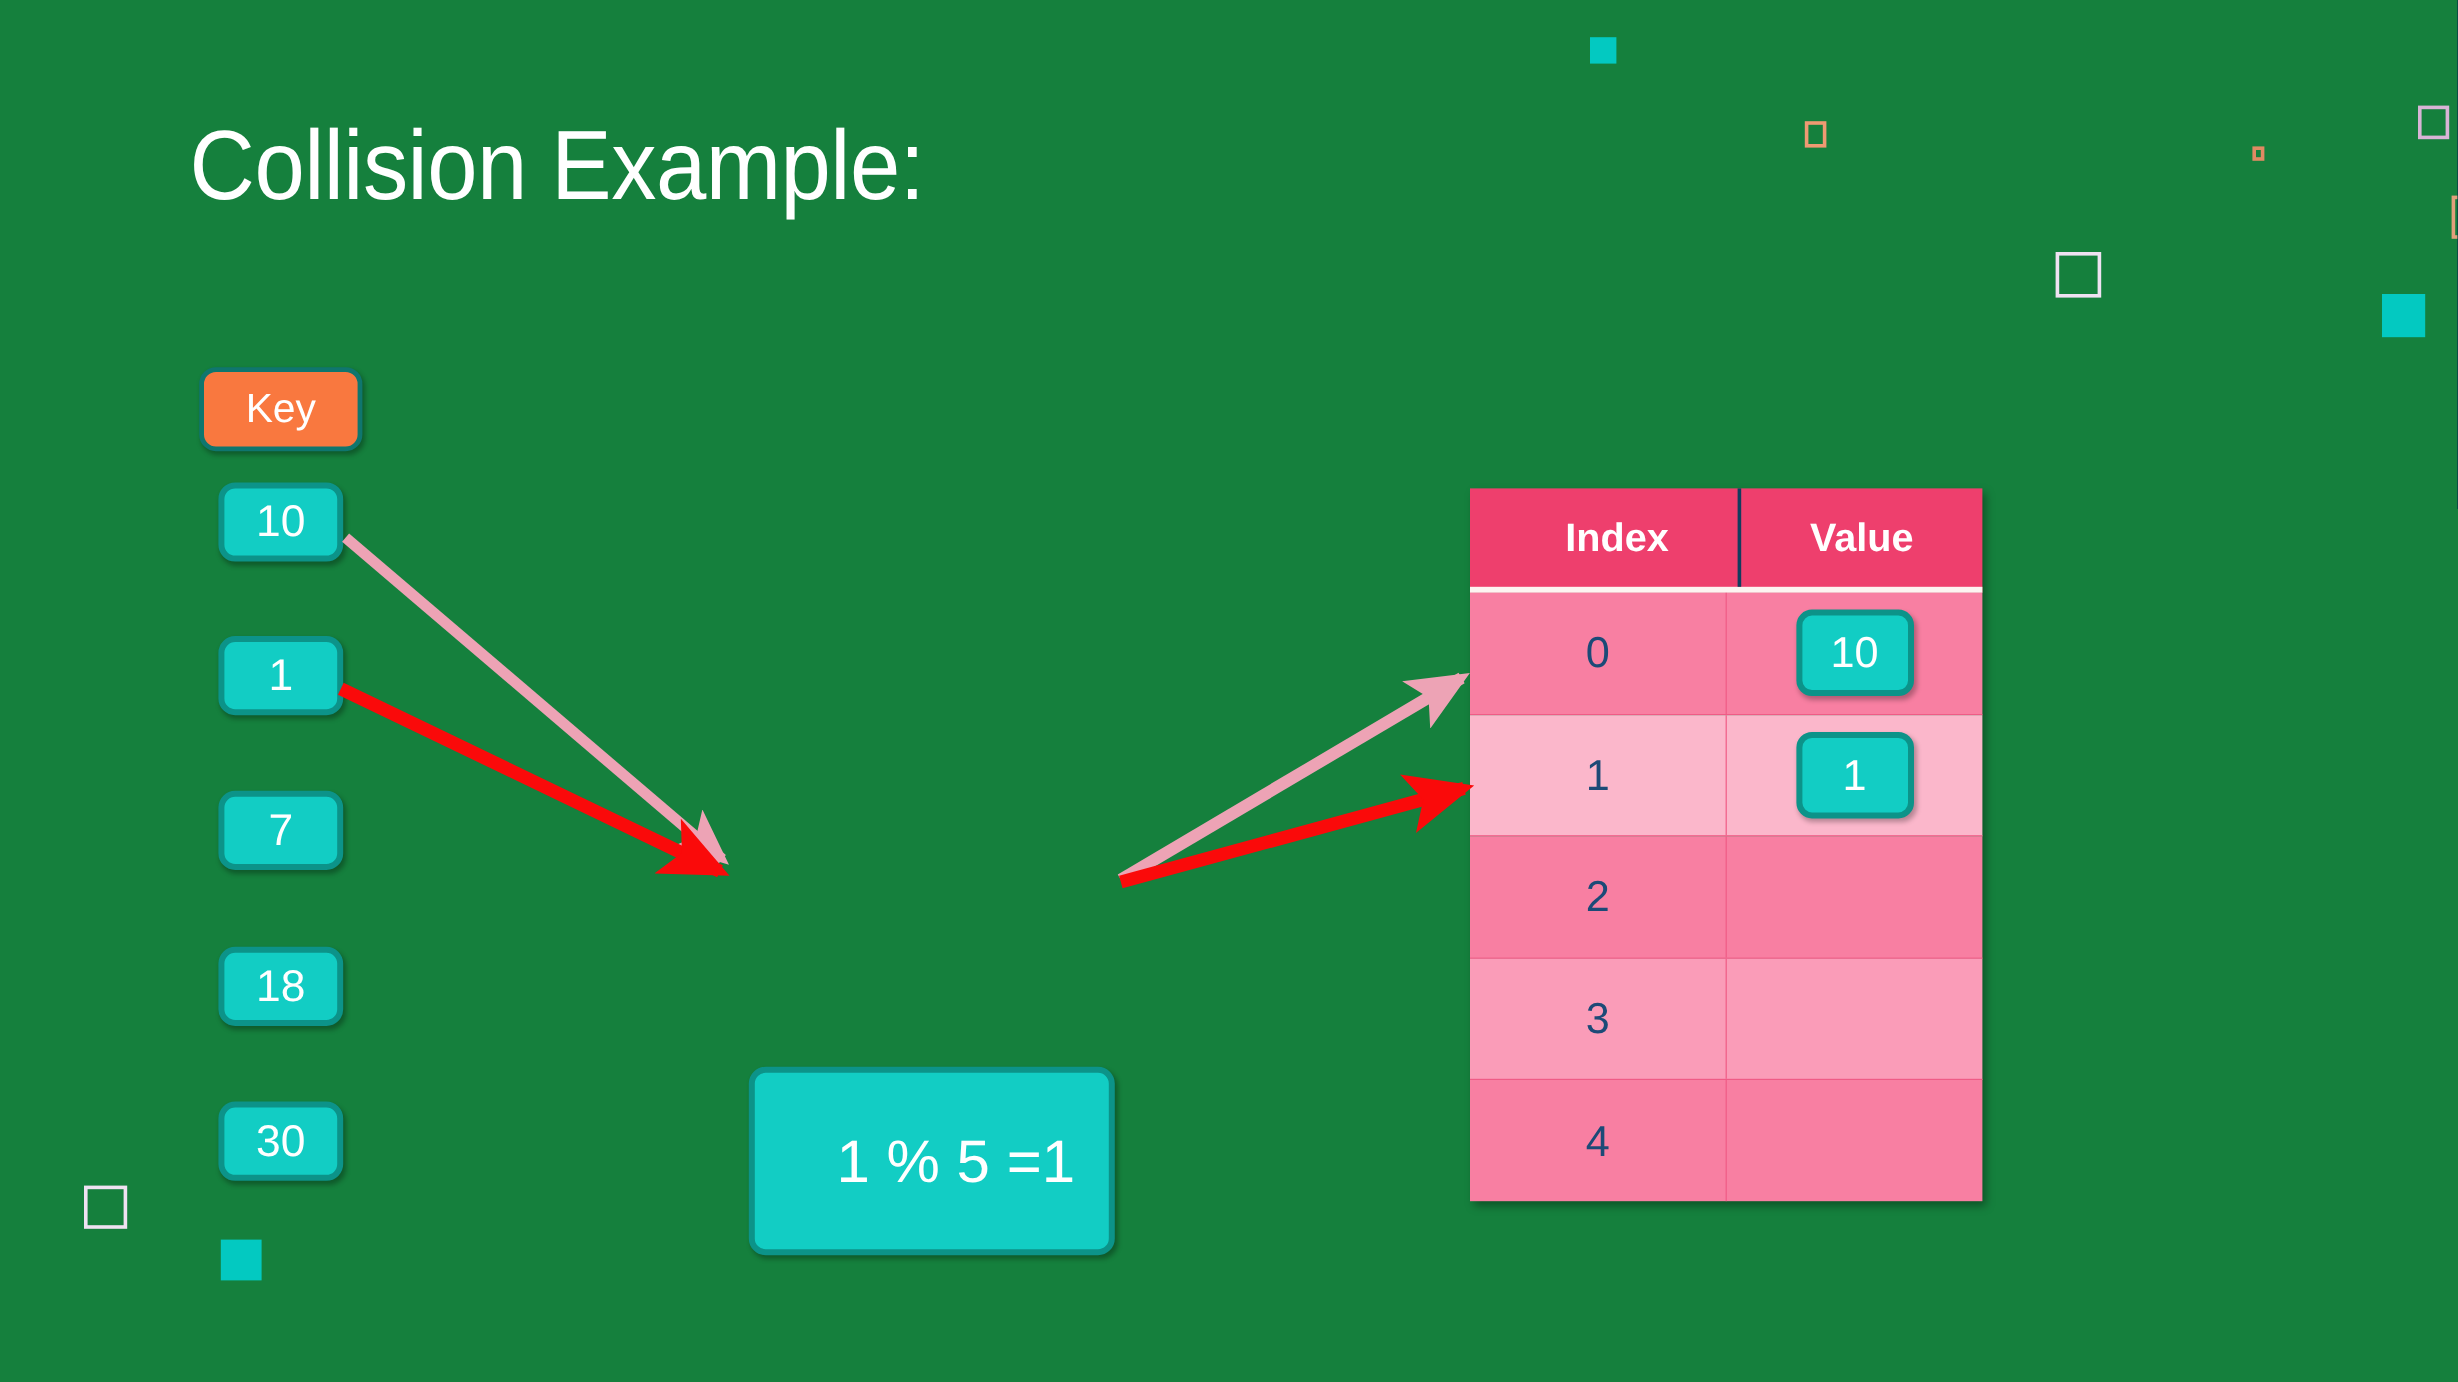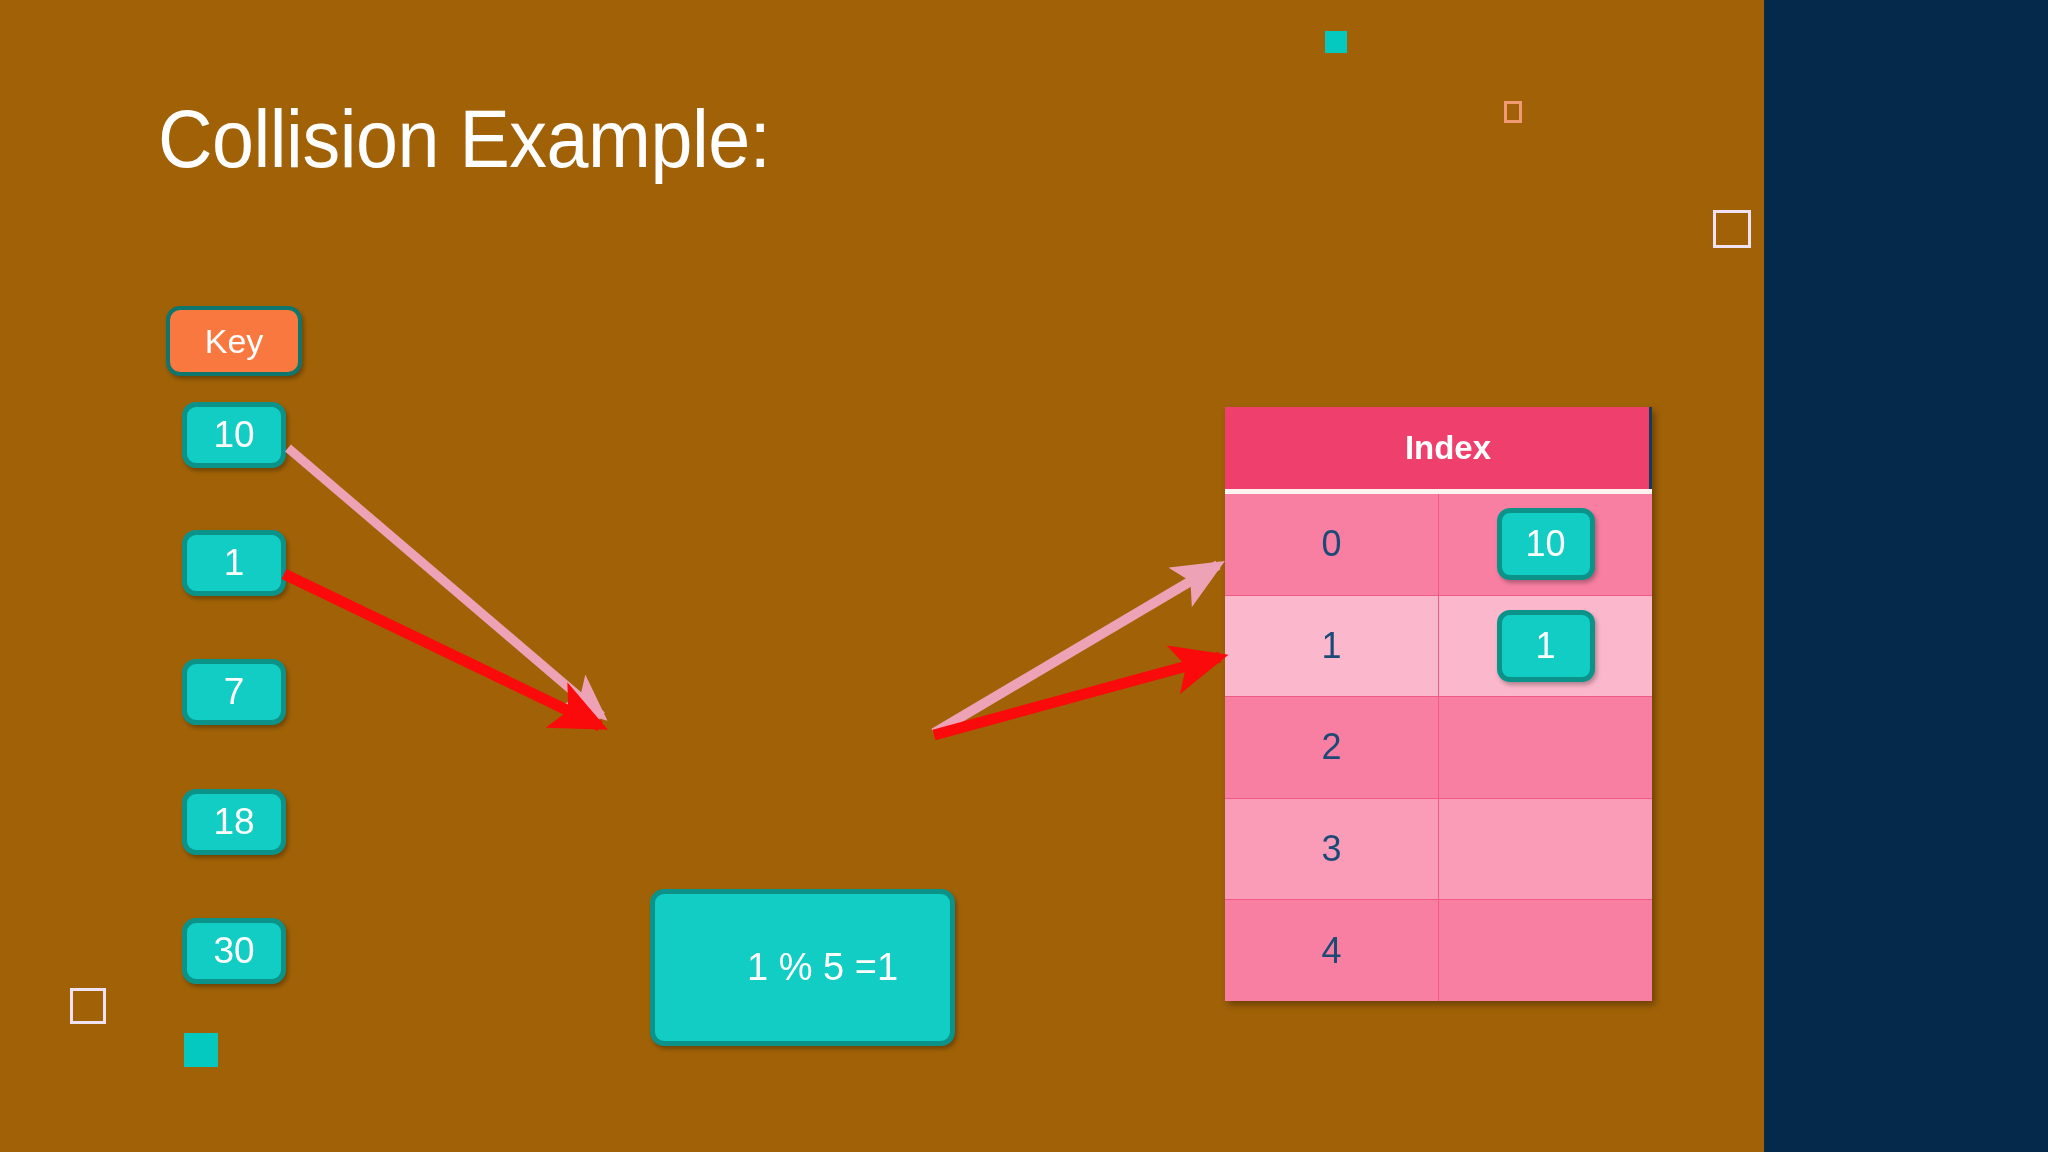--- a/index.html
+++ b/index.html
@@ -2,23 +2,23 @@
 <html><head>
 <meta charset="utf-8">
 <style>
   html, body {
     margin: 0;
     padding: 0;
     background: #04294b;
   }
   #slide {
     position: relative;
-    width: 1764px;
+    width: 2048px;
     height: 1152px;
-    background: #a16207;
+    background: #15803d;
     overflow: hidden;
     font-family: "Liberation Sans", sans-serif;
   }
 
   
   .deco {
     position: absolute;
     box-sizing: border-box;
   }
 
@@ -80,22 +80,22 @@
   
   #hash-function-box {
     left: 598px; top: 458px; width: 340px; height: 96px;
     font-size: 38px;
   }
   #hash-formula-box {
     left: 607px; top: 607px; width: 325px; height: 240px;
     font-size: 38px;
   }
   #hash-result-box {
-    left: 650px; top: 889px; width: 305px; height: 157px;
-    font-size: 38px;
+    left: 624px; top: 889px; width: 305px; height: 157px;
+    font-size: 50px;
     padding-left: 40px;
   }
 
   
   #hash-table {
     position: absolute;
     left: 1225px;
     top: 407px;
     width: 427px;
     height: 594px;
@@ -195,20 +195,21 @@
   <div class="node node-teal key-box" style="top:789px;">18</div>
   <div class="node node-teal key-box" style="top:918px;">30</div>
 
 
 
   <div class="node node-teal" id="hash-result-box">1 % 5 =1</div>
 
   <div id="hash-table">
     <div id="table-header">
       <div class="th index-col">Index</div>
+      <div class="th value-col">Value</div>
     </div>
 
     <div class="trow row-shade-a">
       <div class="td index-col">0</div>
       <div class="td value-col">
         <div class="cell-chip">10</div>
       </div>
     </div>
 
     <div class="trow row-shade-b">

